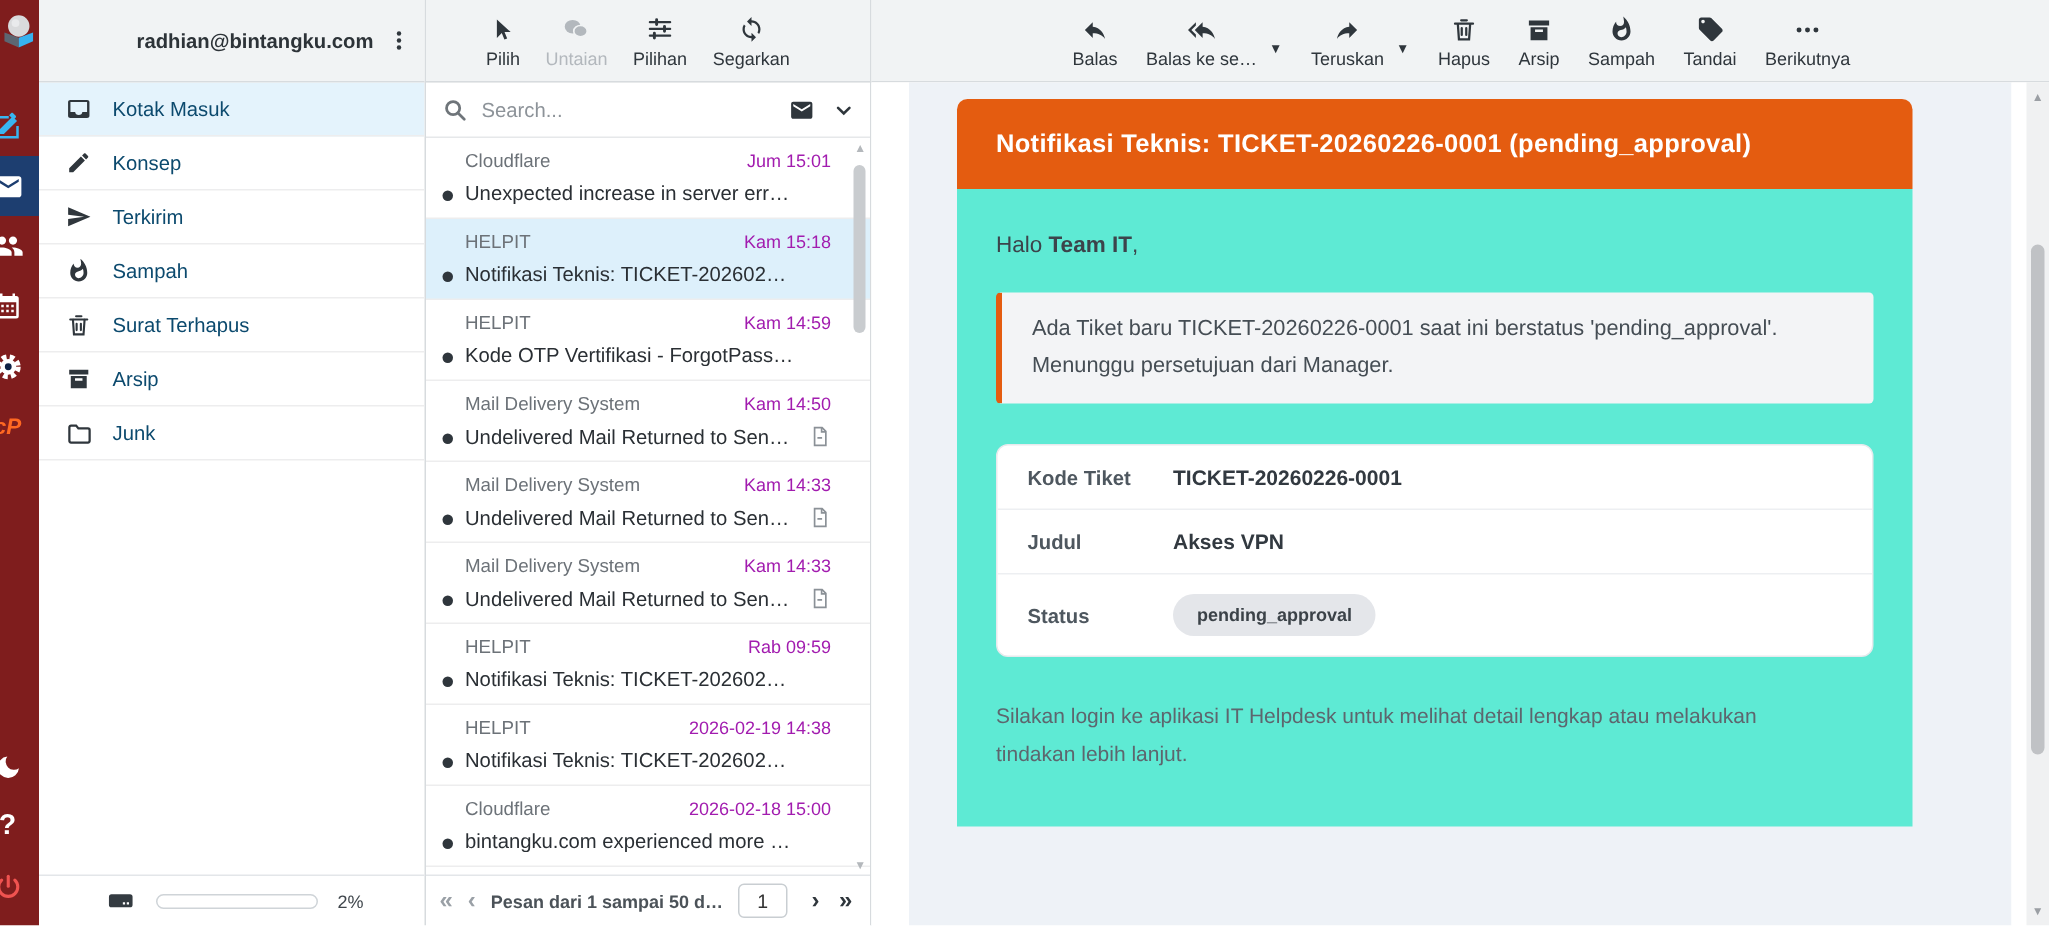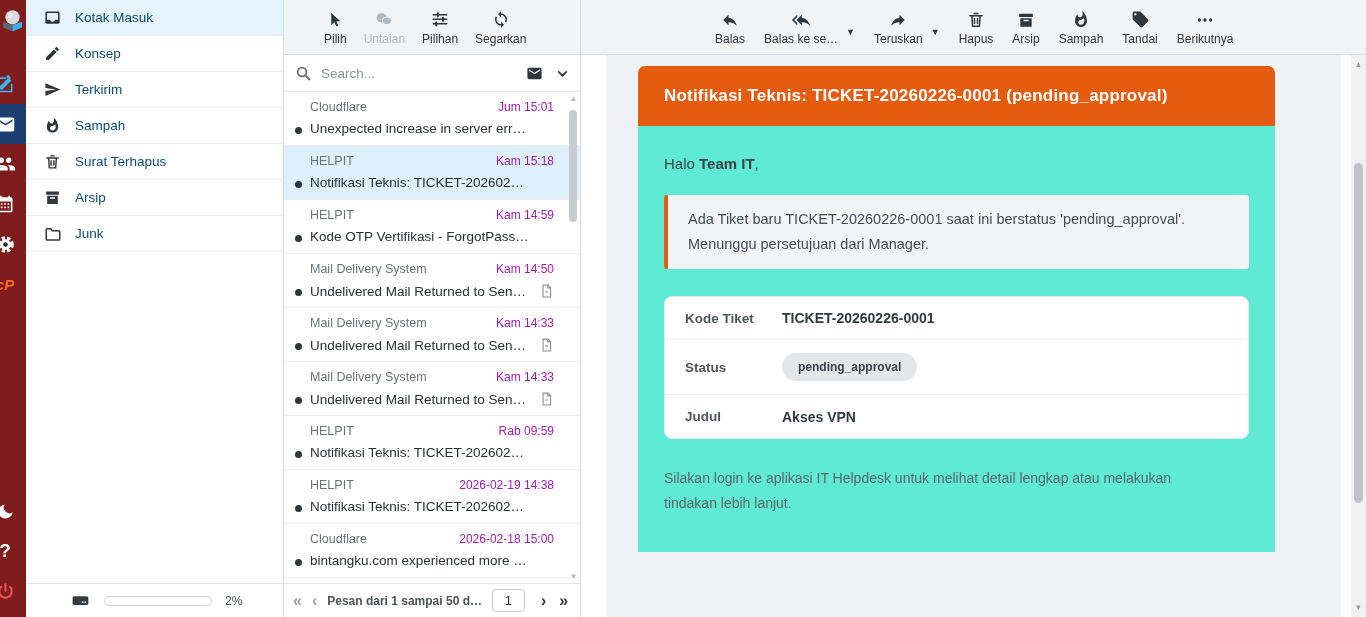--- a/index.html
+++ b/index.html
@@ -162,20 +162,30 @@
     <div class="rail-item help">?</div>
     <div class="rail-item logout">
       <svg width="19" height="19" viewBox="0 0 24 24" fill="none" stroke="currentColor" stroke-width="2.6" stroke-linecap="round">
         <path d="M12 2.8v8.4"></path>
         <path d="M6.4 6a8 8 0 1 0 11.2 0"></path>
       </svg>
     </div>
   </div>
 
   <div class="col-folders">
+    <div class="bar account-head">
+      <span class="account-email">radhian@bintangku.com</span>
+      <span class="kebab">
+        <svg width="16" height="18" viewBox="0 0 24 24" fill="currentColor">
+            <circle cx="12" cy="5" r="2.2"></circle>
+            <circle cx="12" cy="12" r="2.2"></circle>
+            <circle cx="12" cy="19" r="2.2"></circle>
+          </svg>
+      </span>
+    </div>
 
     <div class="folders-body">
       <div class="folder-row selected">
         <span class="folder-icon">
           <svg width="19" height="19" viewBox="0 0 24 24" fill="currentColor">
               <path d="M19 3H5c-1.1 0-2 .9-2 2v14c0 1.1.9 2 2 2h14c1.1 0 2-.9 2-2V5c0-1.1-.9-2-2-2zm0 12h-4c0 1.66-1.34 3-3 3s-3-1.34-3-3H5V5h14v10z" transform="translate(0 2) scale(1 .85)"></path>
             </svg>
         </span>
         <span>Kotak Masuk</span>
       </div>
@@ -520,26 +530,26 @@
             <div class="alert">
               <div>Ada Tiket baru TICKET-20260226-0001 saat ini berstatus 'pending_approval'.</div>
               <div>Menunggu persetujuan dari Manager.</div>
             </div>
             <div class="details">
               <div class="detail-row">
                 <span class="detail-label">Kode Tiket</span>
                 <span class="detail-value">TICKET-20260226-0001</span>
               </div>
               <div class="detail-row">
+                <span class="detail-label">Judul</span>
+                <span class="detail-value">Akses VPN</span>
+              </div>
+              <div class="detail-row">
                 <span class="detail-label">Status</span>
                 <span class="status-pill">pending_approval</span>
-              </div>
-              <div class="detail-row">
-                <span class="detail-label">Judul</span>
-                <span class="detail-value">Akses VPN</span>
               </div>
             </div>
             <p class="footer-note">Silakan login ke aplikasi IT Helpdesk untuk melihat detail lengkap atau melakukan tindakan lebih lanjut.</p>
           </div>
         </div>
       </div>
       <div class="gutter-r"></div>
       <div class="mail-scroll">
         <span class="arr ms-up">▲</span>
         <span class="ms-thumb"></span>

